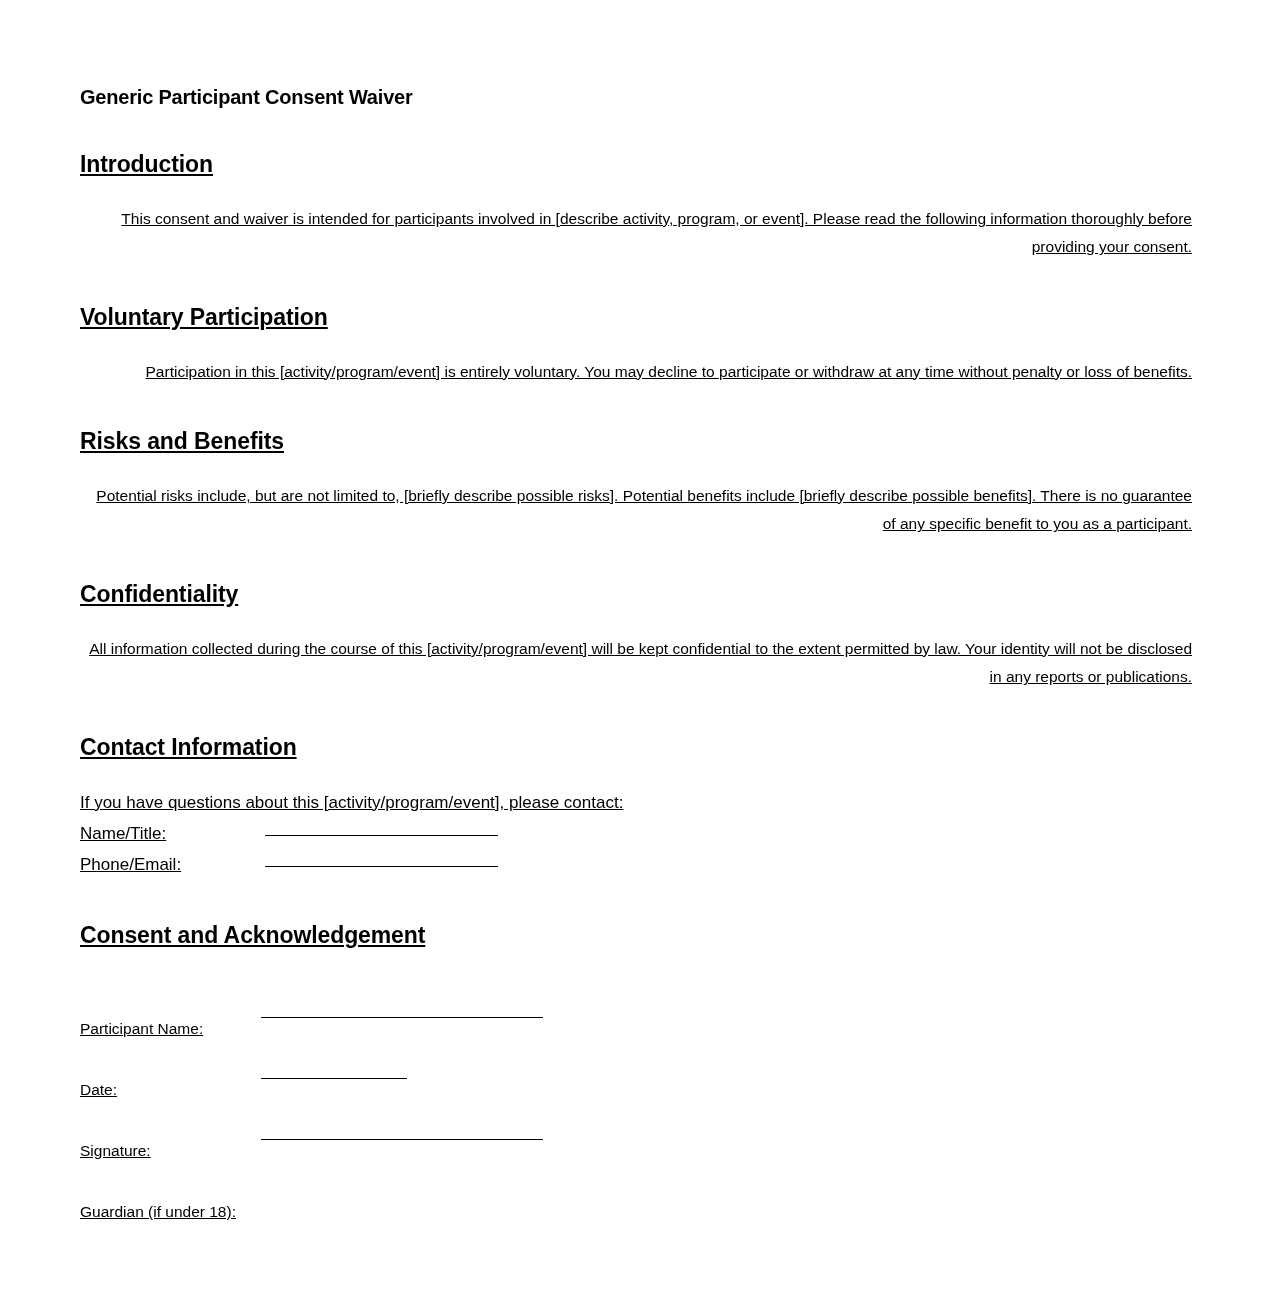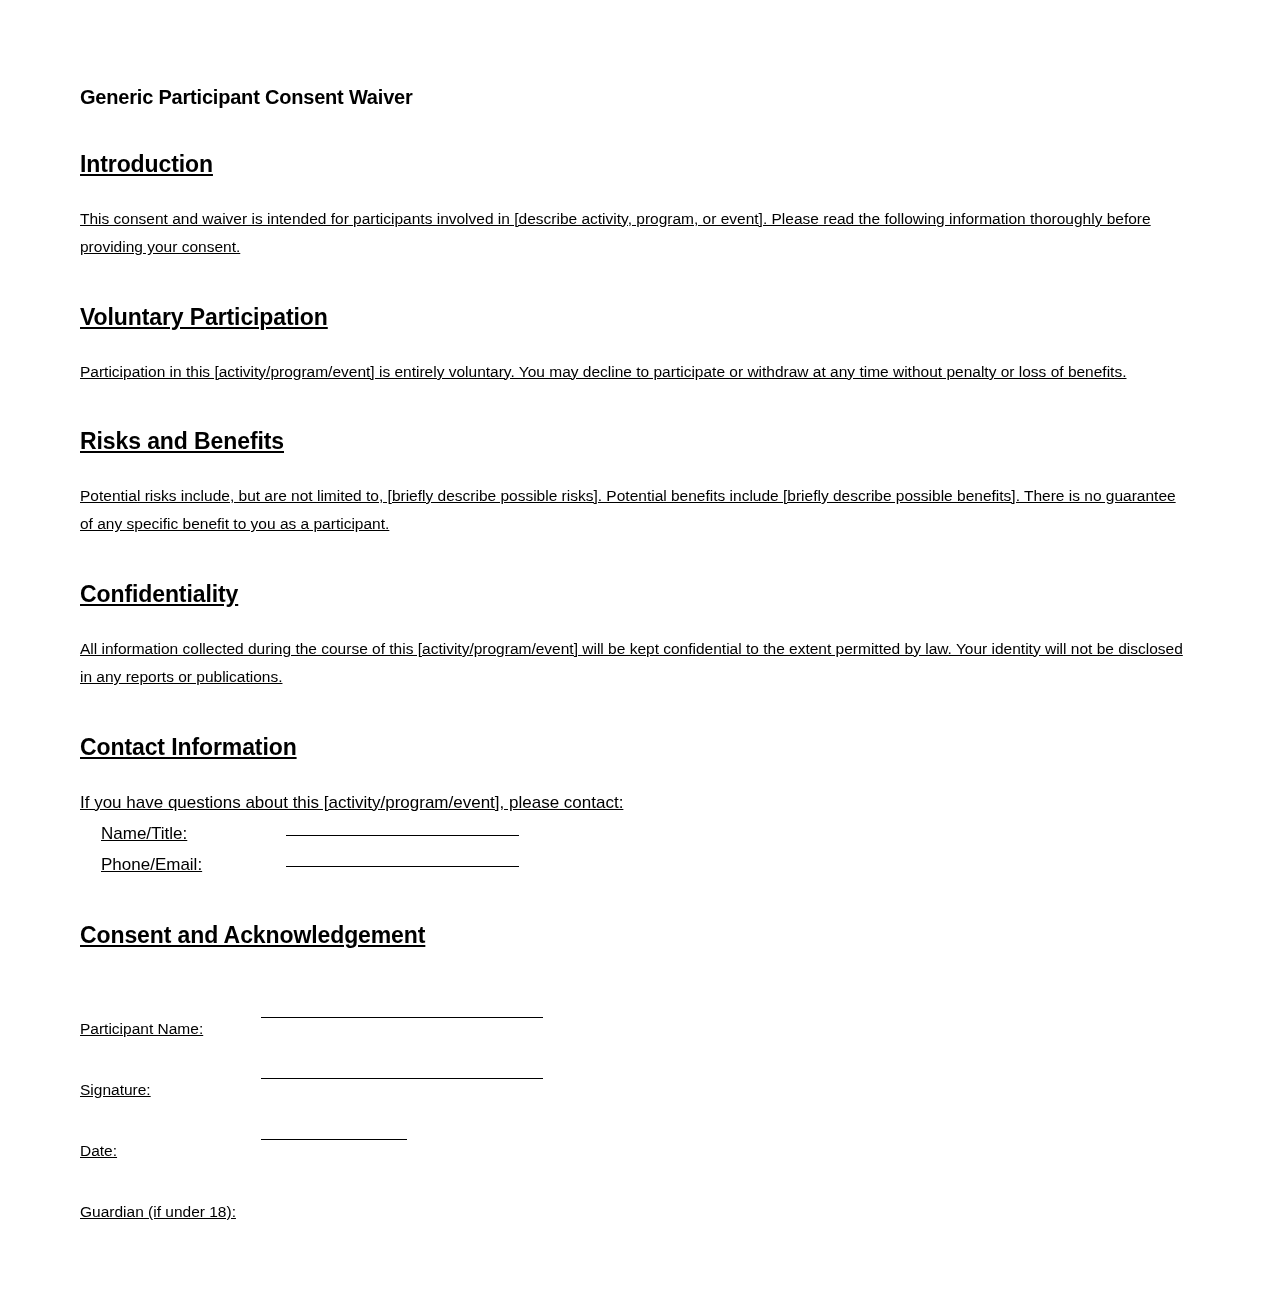--- a/index.html
+++ b/index.html
@@ -46,21 +46,21 @@
 
   .section + .section {
     margin-top: 42px;
   }
 
   .body-text {
     font-size: 15.5px;
     line-height: 1.85;
     margin: 0;
     max-width: 1112px;
-    text-align: left;
+    text-align: right;
   }
 
   
   .contact-block {
     font-size: 17px;
     line-height: 1.82;
     margin: 0;
   }
   .contact-intro {
     margin: 0;
@@ -69,21 +69,20 @@
     display: flex;
     align-items: baseline;
     white-space: nowrap;
   }
   .field-label {
     display: inline-block;
   }
   .contact-block .field-label {
     width: 185px;
     flex: 0 0 185px;
-    margin-left: 21px;
   }
   .rule {
     display: inline-block;
     border-bottom: 1.6px solid #000000;
     height: 0;
     position: relative;
     top: -3px;
   }
   .rule-contact {
     width: 233px;
@@ -163,27 +162,27 @@
     <h2 class="section-heading">Consent and Acknowledgement</h2>
 
     <div class="signature-block">
 
       <div class="sig-row">
         <span class="field-label">Participant Name:</span>
         <span class="rule rule-long"></span>
       </div>
 
       <div class="sig-row">
-        <span class="field-label">Signature:</span>
-        <span class="rule rule-long"></span>
+        <span class="field-label">Date:</span>
+        <span class="rule rule-short"></span>
       </div>
 
       <div class="sig-row">
-        <span class="field-label">Date:</span>
-        <span class="rule rule-short"></span>
+        <span class="field-label">Signature:</span>
+        <span class="rule rule-long"></span>
       </div>
 
       <div class="sig-row">
         <span class="field-label">Guardian (if under 18):</span>
 
       </div>
 
     </div>
   </div>
 

